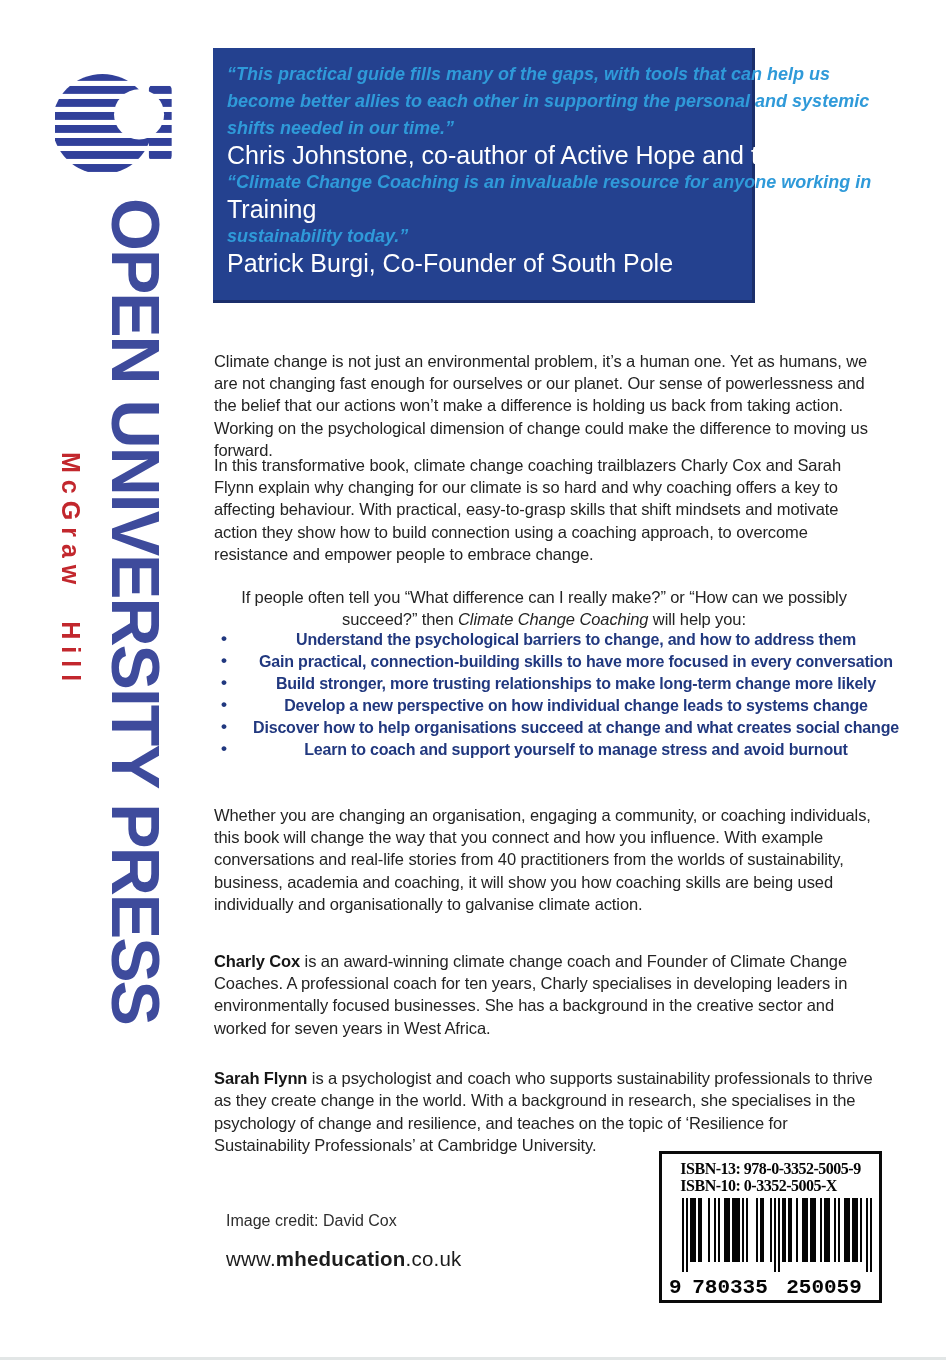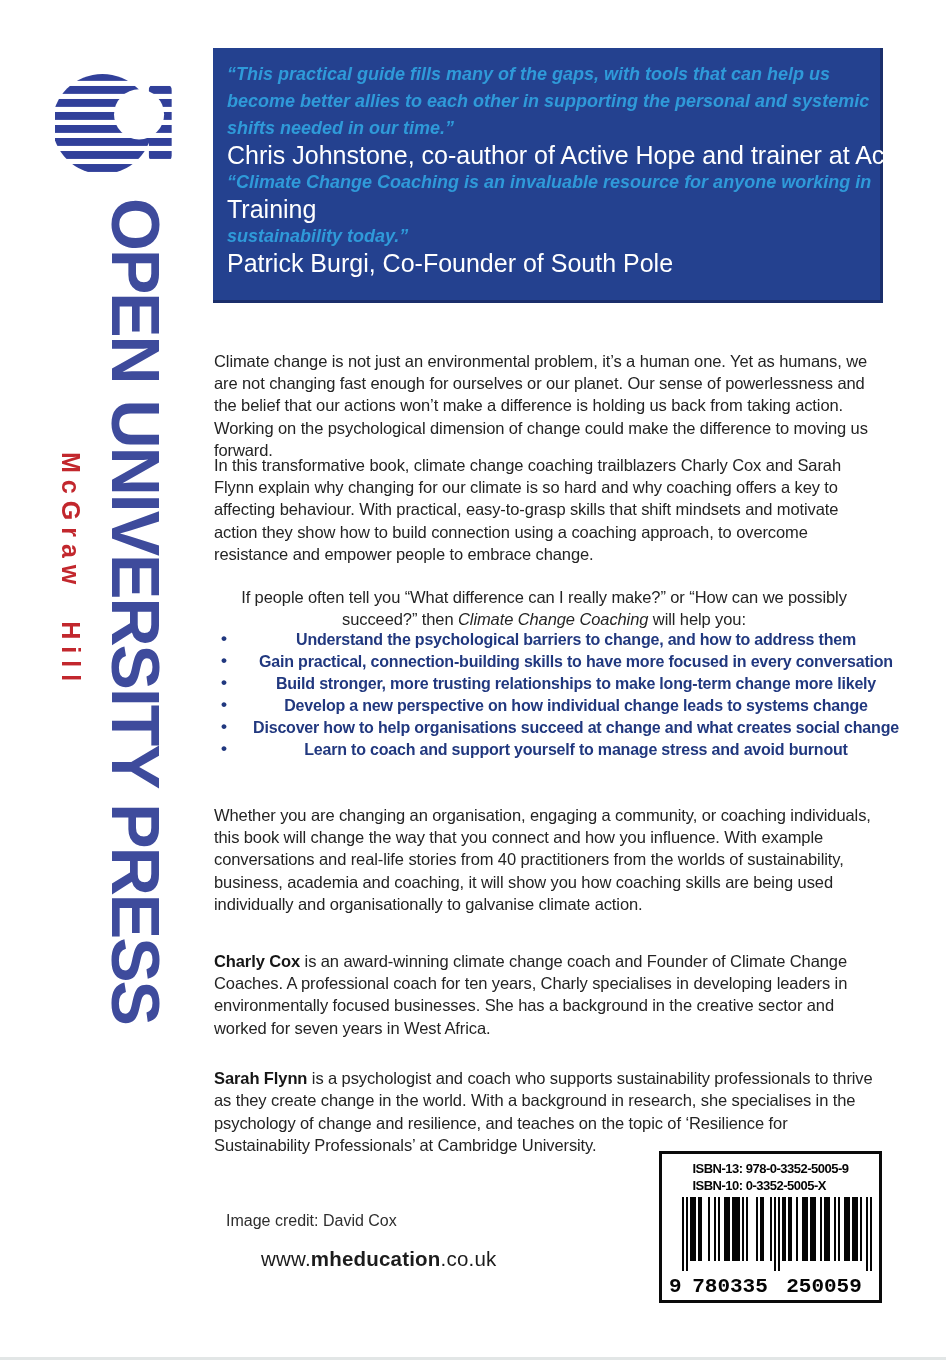--- a/index.html
+++ b/index.html
@@ -12,21 +12,21 @@
   .spine-text{position:absolute;left:176px;top:198px;width:880px;height:80px;
       transform:rotate(90deg);transform-origin:0 0;
       font-size:68px;font-weight:700;letter-spacing:-2px;line-height:80px;
       color:#3e4b9c;white-space:nowrap;}
   .imprint{position:absolute;left:88px;top:452px;width:340px;height:34px;
       transform:rotate(90deg);transform-origin:0 0;
       font-size:25px;font-weight:700;letter-spacing:7px;word-spacing:16px;line-height:34px;
       color:#c2272d;white-space:nowrap;}
 
   
-  .endorse-panel{position:absolute;left:213px;top:48px;width:670px;height:255px;
+  .endorse-panel{position:absolute;left:213px;top:48px;width:542px;height:255px;
       background:#24418f;box-sizing:border-box;padding:13px 0 0 14px;
       border-right:3px solid #1b2f6b;border-bottom:3px solid #1b2f6b;}
   .endorse-panel .line{display:block;white-space:nowrap;line-height:27px;}
   .quote-line{color:#2f9ad9;font-weight:700;font-style:italic;font-size:18px;}
   .attr-line{color:#ffffff;font-weight:400;font-size:25px;}
 
   
   .col{position:absolute;left:214px;width:660px;font-size:16.5px;line-height:22.4px;
        letter-spacing:-0.1px;color:#242424;}
   .p1{top:333px;} .p2{top:437px;} .p3{top:569px;text-align:center;} .p4{top:787px;}
@@ -35,29 +35,29 @@
   .italic{font-style:italic;}
 
   ul.benefits{position:absolute;left:214px;top:631px;width:700px;margin:0;padding:0;list-style:none;text-align:center;}
   ul.benefits li{position:relative;padding-left:24px;margin:0 0 5px 0;white-space:nowrap;
       color:#21387f;font-weight:700;font-size:16px;letter-spacing:-0.2px;line-height:17px;}
   ul.benefits li::before{content:"\2022";position:absolute;left:7px;top:-1px;color:#21387f;
       font-size:17px;}
 
   
   .credit{position:absolute;left:226px;top:1212px;font-size:16px;color:#2e2e2e;}
-  .website{position:absolute;left:226px;top:1247px;font-size:20.5px;color:#1c1c1c;letter-spacing:0.2px;margin-left:35px;}
+  .website{position:absolute;left:226px;top:1247px;font-size:20.5px;color:#1c1c1c;letter-spacing:0.2px;}
   .website .bold{font-weight:700;}
 
   
   .isbn-panel{position:absolute;left:659px;top:1151px;width:223px;height:152px;background:#fff;
       border:3px solid #0a0a0a;box-sizing:border-box;text-align:center;padding-top:7px;}
   .isbn-block{display:inline-block;text-align:left;}
-  .isbn-line{display:block;font-family:Liberation Sans, sans-serif;font-weight:700;
-      font-size:13px;line-height:16.5px;letter-spacing:-0.5px;color:#050505;white-space:nowrap;}
+  .isbn-line{display:block;font-family:Liberation Serif, serif;font-weight:700;
+      font-size:16px;line-height:16.5px;letter-spacing:-0.5px;color:#050505;white-space:nowrap;}
   #barcode-svg{display:block;margin:3px auto 0 auto;}
   .bc-digits{font-family:"Liberation Mono",monospace;font-weight:700;font-size:21px;fill:#050505;}
 </style>
 </head>
 <body>
 
 <div class="page">
 
   <svg class="logo" viewBox="0 0 120 110" aria-hidden="true">
     <defs>

